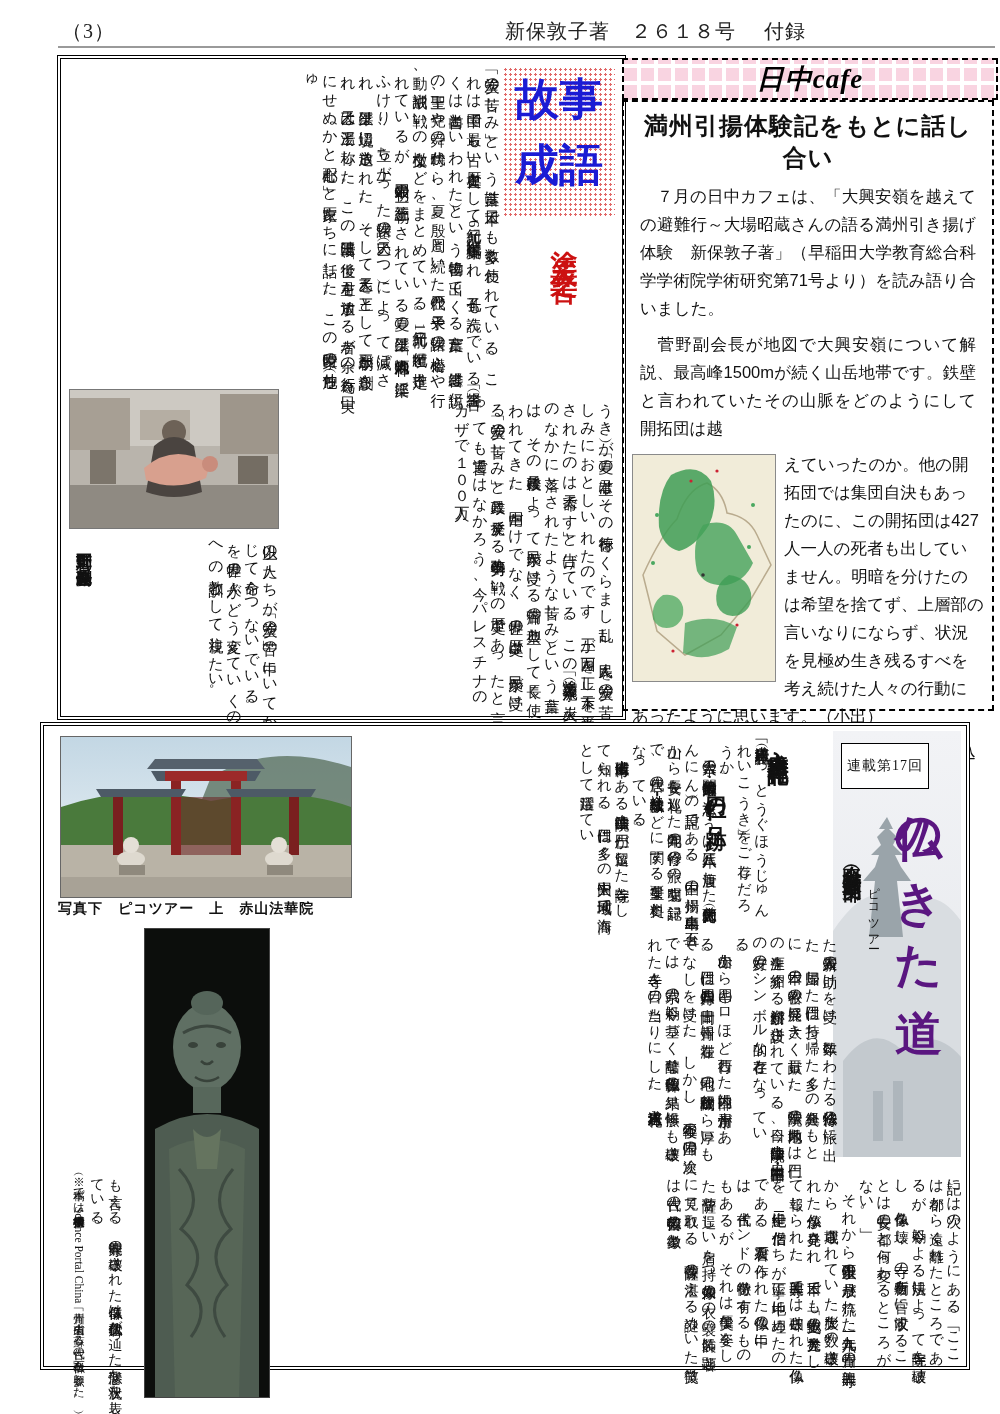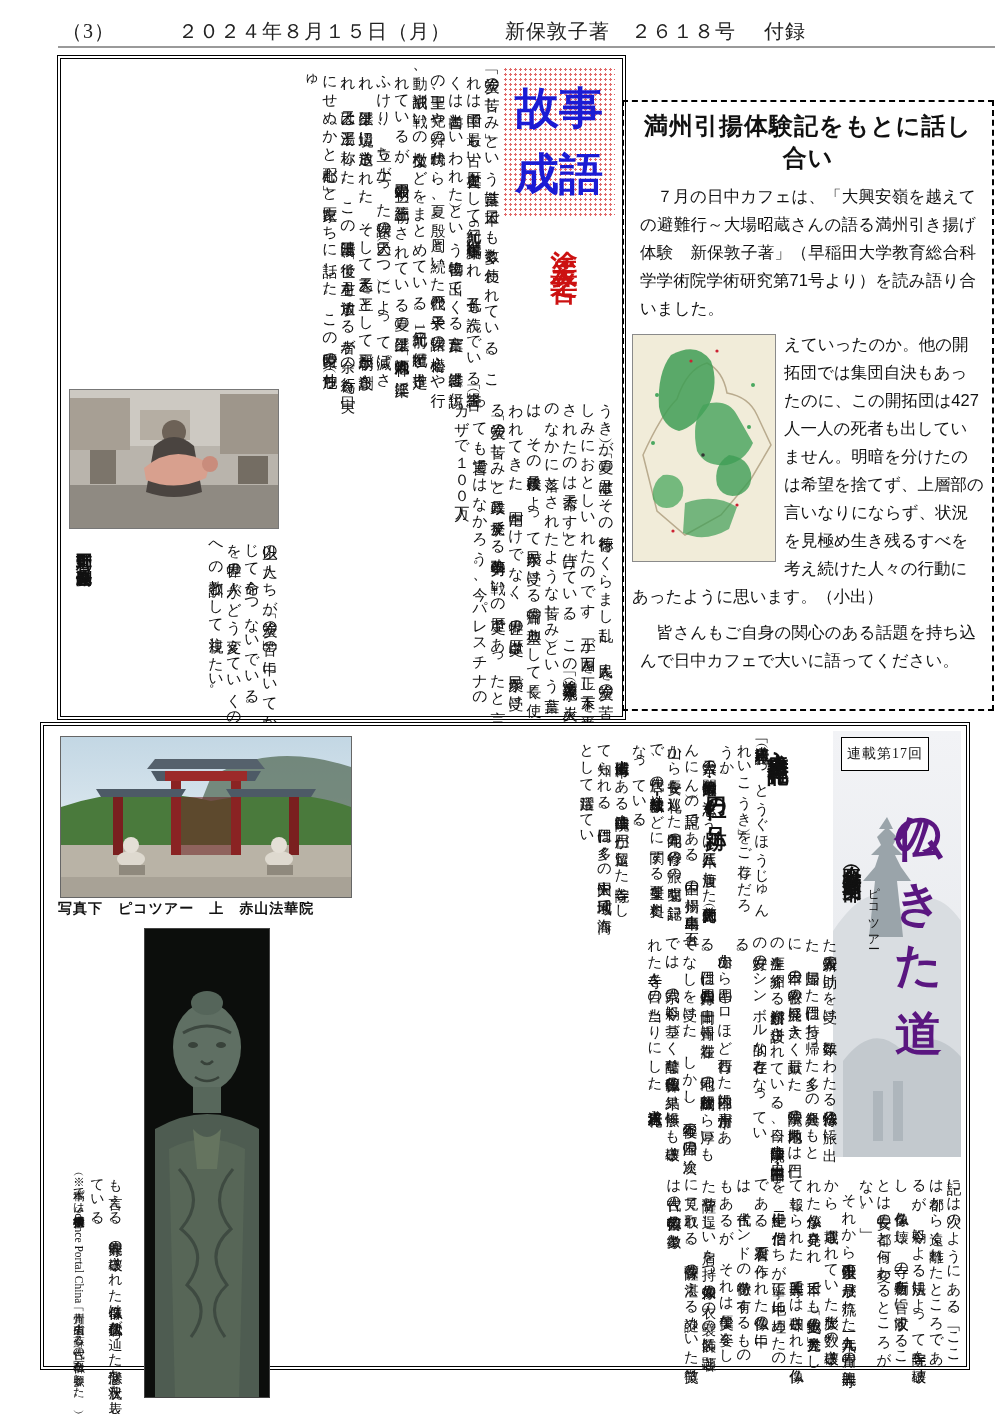--- a/index.html
+++ b/index.html
@@ -7,21 +7,21 @@
         font-family:"Liberation Serif","DejaVu Serif",serif;color:#111;}
   .abs{position:absolute;}
   .vrl{writing-mode:vertical-rl;text-orientation:mixed;white-space:pre-line;}
   
   .pg-head{font-size:20px;letter-spacing:1px;color:#222;}
   .head-rule{position:absolute;left:58px;top:46px;width:937px;height:2px;background:#9a9a9a;}
   
   #idiom-box{left:57px;top:55px;width:561px;height:657px;border:4px double #000;background:#fff;}
   #idiom-kicker{right:7px;top:8px;width:112px;height:150px;
      background-image:radial-gradient(#e06666 1px,transparent 1.4px);background-size:5px 5px;background-color:#fff;
-     display:flex;align-items:center;justify-content:center;text-align:center;
+     display:flex;align-items:flex-start;justify-content:center;text-align:center;
      font-weight:bold;font-size:44px;line-height:66px;color:#1b1bd4;
      font-family:"Liberation Serif",serif;}
   #idiom-title{right:40px;top:170px;height:180px;font-size:27px;font-weight:bold;color:#cc1111;
      letter-spacing:9px;}
   .idiom-body{font-size:15px;line-height:18px;letter-spacing:1px;}
   #idiom-top{left:8px;top:6px;width:432px;height:332px;}
   #idiom-mid{left:228px;top:334px;width:326px;height:318px;}
   #idiom-bottom{left:46px;top:474px;width:172px;height:234px;}
   #idiom-byline{left:12px;top:482px;height:222px;font-size:16px;font-weight:bold;}
   #gaza-photo{left:8px;top:330px;width:208px;height:138px;border:1px solid #777;}
@@ -38,22 +38,22 @@
      font-family:"Liberation Sans","DejaVu Sans",sans-serif;
      padding:6px 8px;box-sizing:border-box;}
   #cafe-box h2{margin:2px 0 8px 0;text-align:center;font-size:24px;letter-spacing:1px;}
   #cafe-box p{margin:8px;font-size:16.5px;line-height:28px;text-align:justify;}
   #manchuria-map{float:left;width:142px;height:226px;border:1px solid #8a8a8a;margin:4px 8px 2px 0;}
   .clearfix::after{content:"";display:block;clear:both;}
   
   #buddha-box{left:40px;top:722px;width:922px;height:640px;border:4px double #000;background:#fff;overflow:visible;}
   #series-block{right:5px;top:5px;width:128px;height:426px;
      background:linear-gradient(180deg,#f2f3f6,#e3e6ea);overflow:hidden;}
-  #series-label{position:absolute;left:8px;top:6px;border:1px solid #000;background:#fff;
-     font-size:14px;padding:7px 5px;letter-spacing:1px;z-index:3;}
+  #series-label{position:absolute;left:8px;top:12px;border:1px solid #000;background:#fff;
+     font-size:14px;padding:13px 5px;letter-spacing:1px;z-index:3;}
   #series-title{position:absolute;top:48px;right:10px;height:370px;
      writing-mode:vertical-rl;font-size:47px;font-weight:bold;color:#5a1680;
      letter-spacing:8px;z-index:2;font-family:"Liberation Serif",serif;}
   #series-author{position:absolute;left:6px;top:120px;height:300px;writing-mode:vertical-rl;z-index:2;}
   #series-author .ruby{display:block;font-size:12px;letter-spacing:2px;margin-top:28px;}
   #series-author .name{display:block;font-size:19px;font-weight:bold;letter-spacing:2px;}
   #buddha-headline{top:8px;right:142px;height:200px;font-size:21px;font-weight:bold;
      line-height:31px;letter-spacing:2px;}
   .buddha-body{font-size:14.5px;line-height:17.5px;letter-spacing:0.5px;}
   #band1{top:8px;right:196px;width:424px;height:188px;}
@@ -66,21 +66,20 @@
   #temple-caption{left:14px;top:174px;width:300px;font-size:14px;font-weight:bold;
      font-family:"Liberation Sans",sans-serif;letter-spacing:1px;}
   #buddha-photo{left:100px;top:202px;width:124px;height:468px;border:1px solid #444;z-index:4;}
 </style>
 </head>
 <body>
 
 <div id="page">
 
   <span class="abs pg-head" style="left:62px;top:18px;">（3）</span>
-  <span class="abs pg-head" style="left:178px;top:18px;">２０２４年８月１５日（月）</span>
   <span class="abs pg-head" style="left:505px;top:18px;">新保敦子著　２６１８号</span>
   <span class="abs pg-head" style="left:755px;top:18px;margin-left:9px;">付録</span>
   <div class="head-rule"></div>
 
   <div id="idiom-box" class="abs">
     <div id="idiom-kicker" class="abs">
       <div>
         <span>故事</span><br>
         <span>成語</span>
       </div>
@@ -102,24 +101,28 @@
       <circle cx="140" cy="74" r="8" fill="#c98c7c"></circle>
       <rect x="20" y="60" width="26" height="34" fill="#7c756b"></rect>
       <rect x="168" y="66" width="30" height="28" fill="#746d63"></rect>
     </svg>
 
     <div id="idiom-mid" class="abs vrl idiom-body">うき）が「夏の君主はその徳行をくらまし乱し、人民を塗炭の苦しみにおとしいれたのです。王が万国を正し天下を平定されたのは天命です」と告げている。この「塗炭之苦」（泥水や炭火のなかに落とされたような苦しみ）という言葉は、その後暴政によって民衆が受ける苦痛の典型として長く使われてきた。中国だけでなく、世界の歴史は、民衆が受ける「塗炭の苦しみ」と暴政に反発する改革勢力の戦いの歴史であったと言っても過言ではなかろう。今、パレスチナのガザで１００万人</div>
     <div id="idiom-bottom" class="abs vrl idiom-body">以上の人たちが「塗炭の苦」の中にいてかろうじて命をつないでいる。この状態を世界の人々がどう変えていくのか、後世への教訓として注視したい。</div>
     <div id="idiom-byline" class="abs vrl">菅野正則　県連副会長</div>
   </div>
 
+  <div id="cafe-head" class="abs">
+    <span id="cafe-logo">日中cafe</span>
+  </div>
 
   <div id="cafe-box" class="abs">
     <h2>満州引揚体験記をもとに話し合い</h2>
     <p>　７月の日中カフェは、「大興安嶺を越えての避難行～大場昭蔵さんの語る満州引き揚げ体験　新保敦子著」（早稲田大学教育総合科学学術院学術研究第71号より）を読み語り合いました。</p>
+    <p>　菅野副会長が地図で大興安嶺について解説、最高峰1500mが続く山岳地帯です。鉄壁と言われていたその山脈をどのようにして開拓団は越</p>
     <div class="clearfix">
       
       <svg id="manchuria-map" viewBox="0 0 142 226" preserveAspectRatio="none">
         <rect width="142" height="226" fill="#f1ecd9"></rect>
         <path d="M10 120 q18 -40 34 -56 q10 -30 30 -36 q16 8 20 30 q22 4 30 22 l14 30 -20 34 -30 36 -36 20 -28 -24 z" fill="none" stroke="#b9ab8e" stroke-width="1.5"></path>
         <path d="M38 20 q26 -14 40 6 q8 22 -2 44 q-14 22 -30 26 q-16 -4 -20 -24 q-2 -34 12 -52z" fill="#3f9e55" opacity="0.85"></path>
         <path d="M70 70 q24 -8 34 10 l16 28 q-8 18 -26 22 q-22 2 -30 -14 q-6 -28 6 -46z" fill="#45a35a" opacity="0.8"></path>
         <path d="M96 120 q18 2 22 18 q2 16 -12 22 q-16 4 -22 -10 q-4 -20 12 -30z" fill="#3f9e55" opacity="0.8"></path>
         <path d="M30 140 q16 -2 20 12 q2 14 -10 20 q-14 4 -20 -8 q-2 -16 10 -24z" fill="#49a85e" opacity="0.75"></path>
         <path d="M52 168 q30 -10 52 4 l-8 22 q-24 14 -46 4 z" fill="#3f9e55" opacity="0.7"></path>

